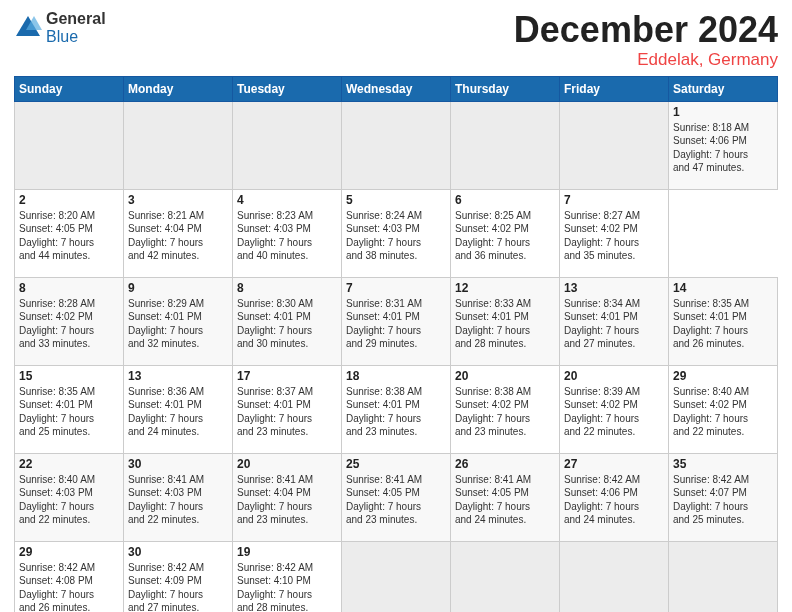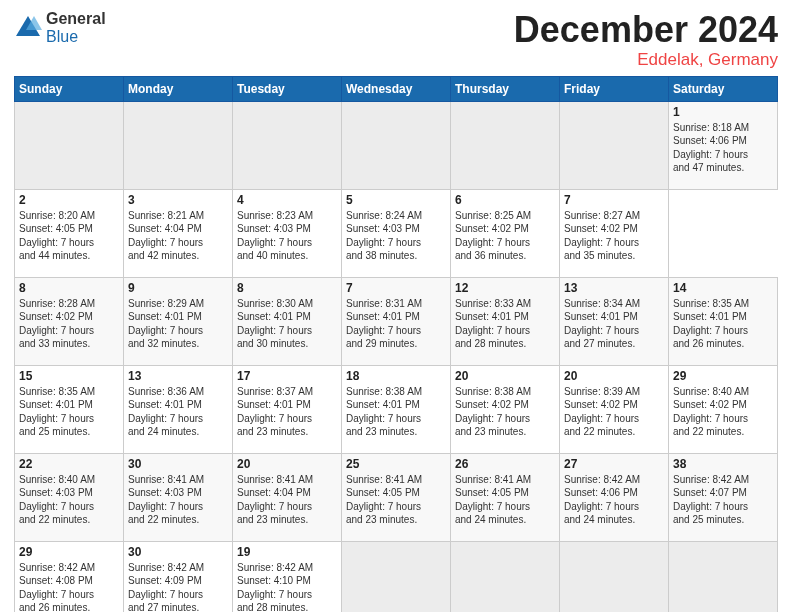--- a/index.html
+++ b/index.html
@@ -170,21 +170,21 @@
           <td><span class="day-num">20</span><span class="cell-text">Sunrise: 8:39 AM<br>Sunset: 4:02 PM<br>Daylight: 7 hours<br>and 22 minutes.</span></td>
           <td><span class="day-num">29</span><span class="cell-text">Sunrise: 8:40 AM<br>Sunset: 4:02 PM<br>Daylight: 7 hours<br>and 22 minutes.</span></td>
         </tr>
         <tr>
           <td><span class="day-num">22</span><span class="cell-text">Sunrise: 8:40 AM<br>Sunset: 4:03 PM<br>Daylight: 7 hours<br>and 22 minutes.</span></td>
           <td><span class="day-num">30</span><span class="cell-text">Sunrise: 8:41 AM<br>Sunset: 4:03 PM<br>Daylight: 7 hours<br>and 22 minutes.</span></td>
           <td><span class="day-num">20</span><span class="cell-text">Sunrise: 8:41 AM<br>Sunset: 4:04 PM<br>Daylight: 7 hours<br>and 23 minutes.</span></td>
           <td><span class="day-num">25</span><span class="cell-text">Sunrise: 8:41 AM<br>Sunset: 4:05 PM<br>Daylight: 7 hours<br>and 23 minutes.</span></td>
           <td><span class="day-num">26</span><span class="cell-text">Sunrise: 8:41 AM<br>Sunset: 4:05 PM<br>Daylight: 7 hours<br>and 24 minutes.</span></td>
           <td><span class="day-num">27</span><span class="cell-text">Sunrise: 8:42 AM<br>Sunset: 4:06 PM<br>Daylight: 7 hours<br>and 24 minutes.</span></td>
-          <td><span class="day-num">38</span><span class="cell-text">Sunrise: 8:42 AM<br>Sunset: 4:07 PM<br>Daylight: 7 hours<br>and 25 minutes.</span></td>
+          <td><span class="day-num">35</span><span class="cell-text">Sunrise: 8:42 AM<br>Sunset: 4:07 PM<br>Daylight: 7 hours<br>and 25 minutes.</span></td>
         </tr>
         <tr>
           <td><span class="day-num">29</span><span class="cell-text">Sunrise: 8:42 AM<br>Sunset: 4:08 PM<br>Daylight: 7 hours<br>and 26 minutes.</span></td>
           <td><span class="day-num">30</span><span class="cell-text">Sunrise: 8:42 AM<br>Sunset: 4:09 PM<br>Daylight: 7 hours<br>and 27 minutes.</span></td>
           <td><span class="day-num">19</span><span class="cell-text">Sunrise: 8:42 AM<br>Sunset: 4:10 PM<br>Daylight: 7 hours<br>and 28 minutes.</span></td>
           <td class="empty"></td>
           <td class="empty"></td>
           <td class="empty"></td>
           <td class="empty"></td>
         </tr>

